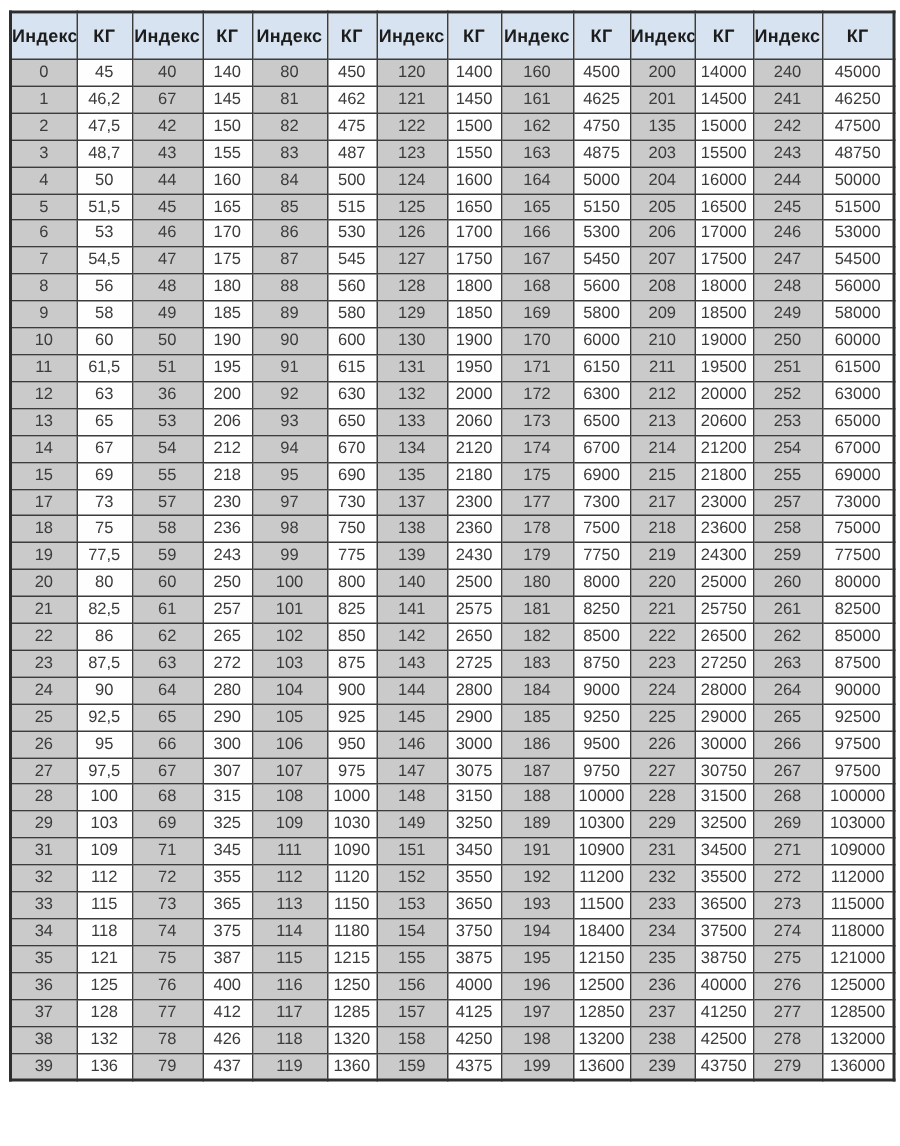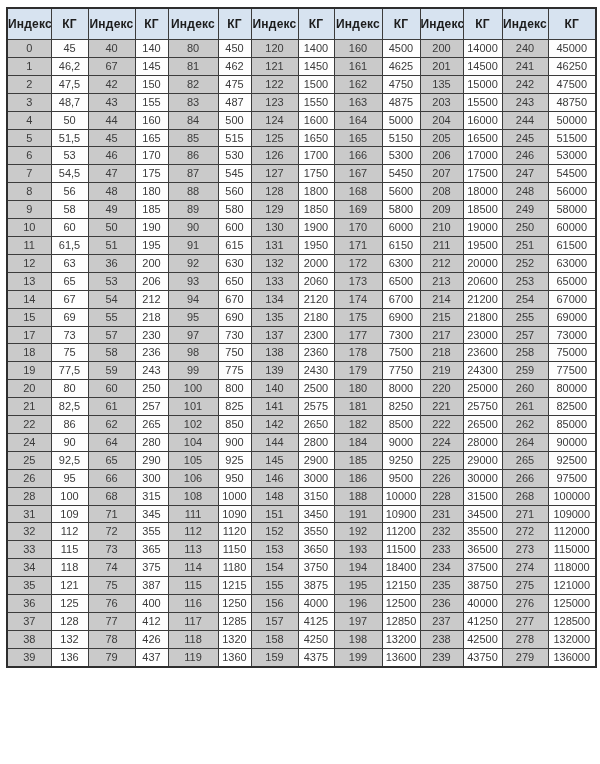--- a/index.html
+++ b/index.html
@@ -436,20 +436,36 @@
           <td class="idx">142</td>
           <td class="kg">2650</td>
           <td class="idx">182</td>
           <td class="kg">8500</td>
           <td class="idx">222</td>
           <td class="kg">26500</td>
           <td class="idx">262</td>
           <td class="kg">85000</td>
         </tr>
         <tr>
+          <td class="idx">23</td>
+          <td class="kg">87,5</td>
+          <td class="idx">63</td>
+          <td class="kg">272</td>
+          <td class="idx">103</td>
+          <td class="kg">875</td>
+          <td class="idx">143</td>
+          <td class="kg">2725</td>
+          <td class="idx">183</td>
+          <td class="kg">8750</td>
+          <td class="idx">223</td>
+          <td class="kg">27250</td>
+          <td class="idx">263</td>
+          <td class="kg">87500</td>
+        </tr>
+        <tr>
           <td class="idx">24</td>
           <td class="kg">90</td>
           <td class="idx">64</td>
           <td class="kg">280</td>
           <td class="idx">104</td>
           <td class="kg">900</td>
           <td class="idx">144</td>
           <td class="kg">2800</td>
           <td class="idx">184</td>
           <td class="kg">9000</td>
@@ -484,36 +500,68 @@
           <td class="idx">146</td>
           <td class="kg">3000</td>
           <td class="idx">186</td>
           <td class="kg">9500</td>
           <td class="idx">226</td>
           <td class="kg">30000</td>
           <td class="idx">266</td>
           <td class="kg">97500</td>
         </tr>
         <tr>
+          <td class="idx">27</td>
+          <td class="kg">97,5</td>
+          <td class="idx">67</td>
+          <td class="kg">307</td>
+          <td class="idx">107</td>
+          <td class="kg">975</td>
+          <td class="idx">147</td>
+          <td class="kg">3075</td>
+          <td class="idx">187</td>
+          <td class="kg">9750</td>
+          <td class="idx">227</td>
+          <td class="kg">30750</td>
+          <td class="idx">267</td>
+          <td class="kg">97500</td>
+        </tr>
+        <tr>
           <td class="idx">28</td>
           <td class="kg">100</td>
           <td class="idx">68</td>
           <td class="kg">315</td>
           <td class="idx">108</td>
           <td class="kg">1000</td>
           <td class="idx">148</td>
           <td class="kg">3150</td>
           <td class="idx">188</td>
           <td class="kg">10000</td>
           <td class="idx">228</td>
           <td class="kg">31500</td>
           <td class="idx">268</td>
           <td class="kg">100000</td>
         </tr>
         <tr>
+          <td class="idx">29</td>
+          <td class="kg">103</td>
+          <td class="idx">69</td>
+          <td class="kg">325</td>
+          <td class="idx">109</td>
+          <td class="kg">1030</td>
+          <td class="idx">149</td>
+          <td class="kg">3250</td>
+          <td class="idx">189</td>
+          <td class="kg">10300</td>
+          <td class="idx">229</td>
+          <td class="kg">32500</td>
+          <td class="idx">269</td>
+          <td class="kg">103000</td>
+        </tr>
+        <tr>
           <td class="idx">31</td>
           <td class="kg">109</td>
           <td class="idx">71</td>
           <td class="kg">345</td>
           <td class="idx">111</td>
           <td class="kg">1090</td>
           <td class="idx">151</td>
           <td class="kg">3450</td>
           <td class="idx">191</td>
           <td class="kg">10900</td>

